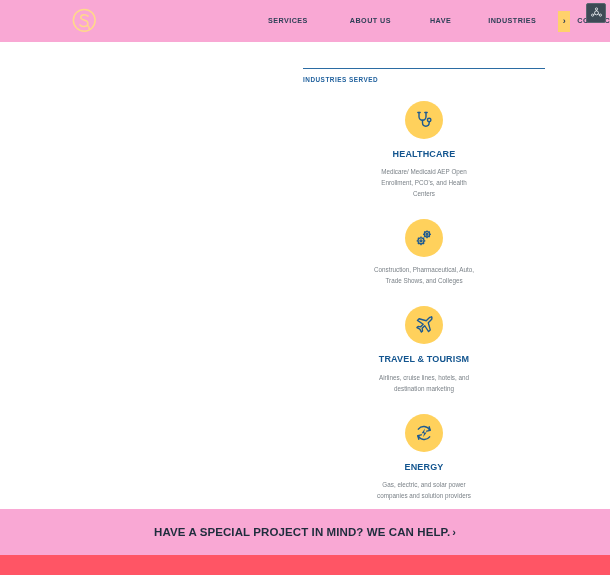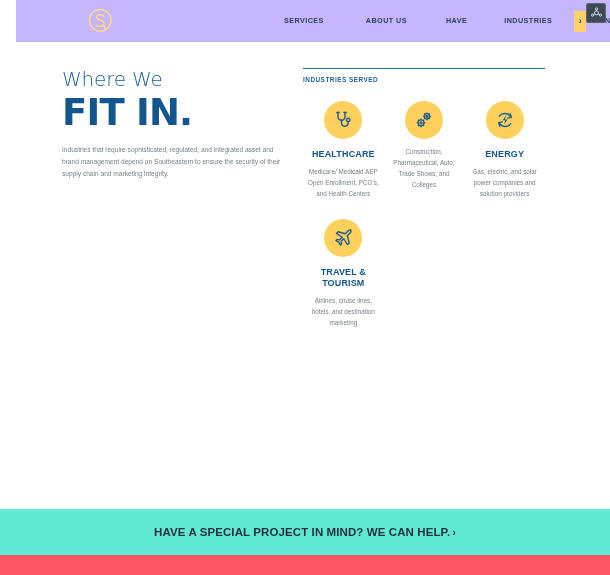--- a/index.html
+++ b/index.html
@@ -14,24 +14,23 @@
     font-family: "Liberation Sans", sans-serif;
     background: #ffffff;
     overflow: hidden;
     position: relative;
   }
 
   
   .site-header {
     position: relative;
     height: 42px;
-    background: #c4b5fd;
-    display: flex;
-    align-items: center;
-    margin-left: 16px;
+    background: #f9a8d4;
+    display: flex;
+    align-items: center;
   }
 
   .logo {
     position: absolute;
     left: 70px;
     top: 6px;
     width: 30px;
     height: 30px;
     display: flex;
     align-items: center;
@@ -150,21 +149,21 @@
     margin-top: 7px;
     font-size: 6.4px;
     font-weight: bold;
     letter-spacing: 0.5px;
     color: #1e5f9c;
   }
 
   .industry-grid {
     margin-top: 18px;
     display: grid;
-    grid-template-columns: 1fr 1fr 1fr;
+    grid-template-columns: 1fr;
     row-gap: 20px;
     column-gap: 0px;
   }
 
   .industry-card {
     display: flex;
     flex-direction: column;
     align-items: center;
     text-align: center;
     padding: 0 4px;
@@ -203,21 +202,21 @@
     max-width: 108px;
   }
 
   
   .cta-banner {
     position: absolute;
     left: 0;
     top: 509px;
     width: 610px;
     height: 46px;
-    background: #5eead4;
+    background: #f9a8d4;
     display: flex;
     align-items: center;
     justify-content: center;
   }
 
   .cta-link {
     font-size: 11.5px;
     font-weight: bold;
     color: #1f2d3d;
     letter-spacing: 0.1px;
@@ -274,25 +273,20 @@
       <circle cx="16" cy="12.5" r="1.7" fill="none" stroke="#e8ecef" stroke-width="1.3"></circle>
       <circle cx="4" cy="12.5" r="1.7" fill="none" stroke="#e8ecef" stroke-width="1.3"></circle>
       <path d="M10 6V4.7M12.6 10.6l2 1.2M7.4 10.6l-2 1.2" stroke="#e8ecef" stroke-width="1.3" fill="none"></path>
     </svg>
   </button>
 
 </header>
 
 <main class="content-wrap">
 
-  <section class="left-col">
-    <div class="eyebrow-heading">Where We</div>
-    <h1 class="big-heading">FIT IN.</h1>
-    <p class="lead-paragraph">Industries that require sophisticated, regulated, and integrated asset and brand management depend on Southeastern to ensure the security of their supply chain and marketing integrity.</p>
-  </section>
 
   <section class="right-col">
     <div class="section-rule"></div>
     <div class="section-eyebrow">INDUSTRIES SERVED</div>
 
     <div class="industry-grid">
 
       <div class="industry-card">
         <div class="icon-circle">
           <svg viewBox="0 0 24 24">
@@ -320,41 +314,41 @@
               <path d="M8.4 10.2v1.6M8.4 19v1.6M3.2 15.4h1.6M12 15.4h1.6M4.7 11.7l1.2 1.2M10.9 17.9l1.2 1.2M12.1 11.7l-1.2 1.2M5.9 17.9l-1.2 1.2"></path>
             </g>
           </svg>
         </div>
         <div class="card-desc">Construction, Pharmaceutical, Auto, Trade Shows, and Colleges</div>
       </div>
 
       <div class="industry-card">
         <div class="icon-circle">
           <svg viewBox="0 0 24 24">
+            <path d="M21.6 3.1c-.9-.9-2.4-.7-3.6.5l-3.3 3.3-8.6-2.4-2 2 7 4.6-3.1 3.1-3.1-.5-1.4 1.4 3.5 1.9 1.9 3.5 1.4-1.4-.5-3.1 3.1-3.1 4.6 7 2-2-2.4-8.6 3.3-3.3c1.2-1.2 1.4-2.7.7-3.9z" fill="none" stroke="#1d5a92" stroke-width="1.6" stroke-linejoin="round"></path>
+          </svg>
+        </div>
+        <div class="card-title">TRAVEL &amp; TOURISM</div>
+        <div class="card-desc">Airlines, cruise lines, hotels, and destination marketing</div>
+      </div>
+
+      <div class="industry-card">
+        <div class="icon-circle">
+          <svg viewBox="0 0 24 24">
             <path d="M5.2 7.4A8.3 8.3 0 0 1 19 8.6" fill="none" stroke="#1d5a92" stroke-width="1.7" stroke-linecap="round"></path>
             <path d="M18.2 4.6l1.3 4.2-4.2 1" fill="none" stroke="#1d5a92" stroke-width="1.7" stroke-linecap="round" stroke-linejoin="round"></path>
             <path d="M18.8 16.6A8.3 8.3 0 0 1 5 15.4" fill="none" stroke="#1d5a92" stroke-width="1.7" stroke-linecap="round"></path>
             <path d="M5.8 19.4L4.5 15.2l4.2-1" fill="none" stroke="#1d5a92" stroke-width="1.7" stroke-linecap="round" stroke-linejoin="round"></path>
             <path d="M13.2 6.6l-4 5.6h3l-1.4 5 4.4-5.8h-3.2z" fill="#1d5a92"></path>
           </svg>
         </div>
         <div class="card-title">ENERGY</div>
         <div class="card-desc">Gas, electric, and solar power companies and solution providers</div>
       </div>
 
-      <div class="industry-card">
-        <div class="icon-circle">
-          <svg viewBox="0 0 24 24">
-            <path d="M21.6 3.1c-.9-.9-2.4-.7-3.6.5l-3.3 3.3-8.6-2.4-2 2 7 4.6-3.1 3.1-3.1-.5-1.4 1.4 3.5 1.9 1.9 3.5 1.4-1.4-.5-3.1 3.1-3.1 4.6 7 2-2-2.4-8.6 3.3-3.3c1.2-1.2 1.4-2.7.7-3.9z" fill="none" stroke="#1d5a92" stroke-width="1.6" stroke-linejoin="round"></path>
-          </svg>
-        </div>
-        <div class="card-title">TRAVEL &amp; TOURISM</div>
-        <div class="card-desc">Airlines, cruise lines, hotels, and destination marketing</div>
-      </div>
-
     </div>
   </section>
 
 </main>
 
 <div class="cta-banner">
   <a class="cta-link" href="#">
     <span>HAVE A SPECIAL PROJECT IN MIND? WE CAN HELP.</span><span class="cta-chevron">›</span>
   </a>
 </div>

